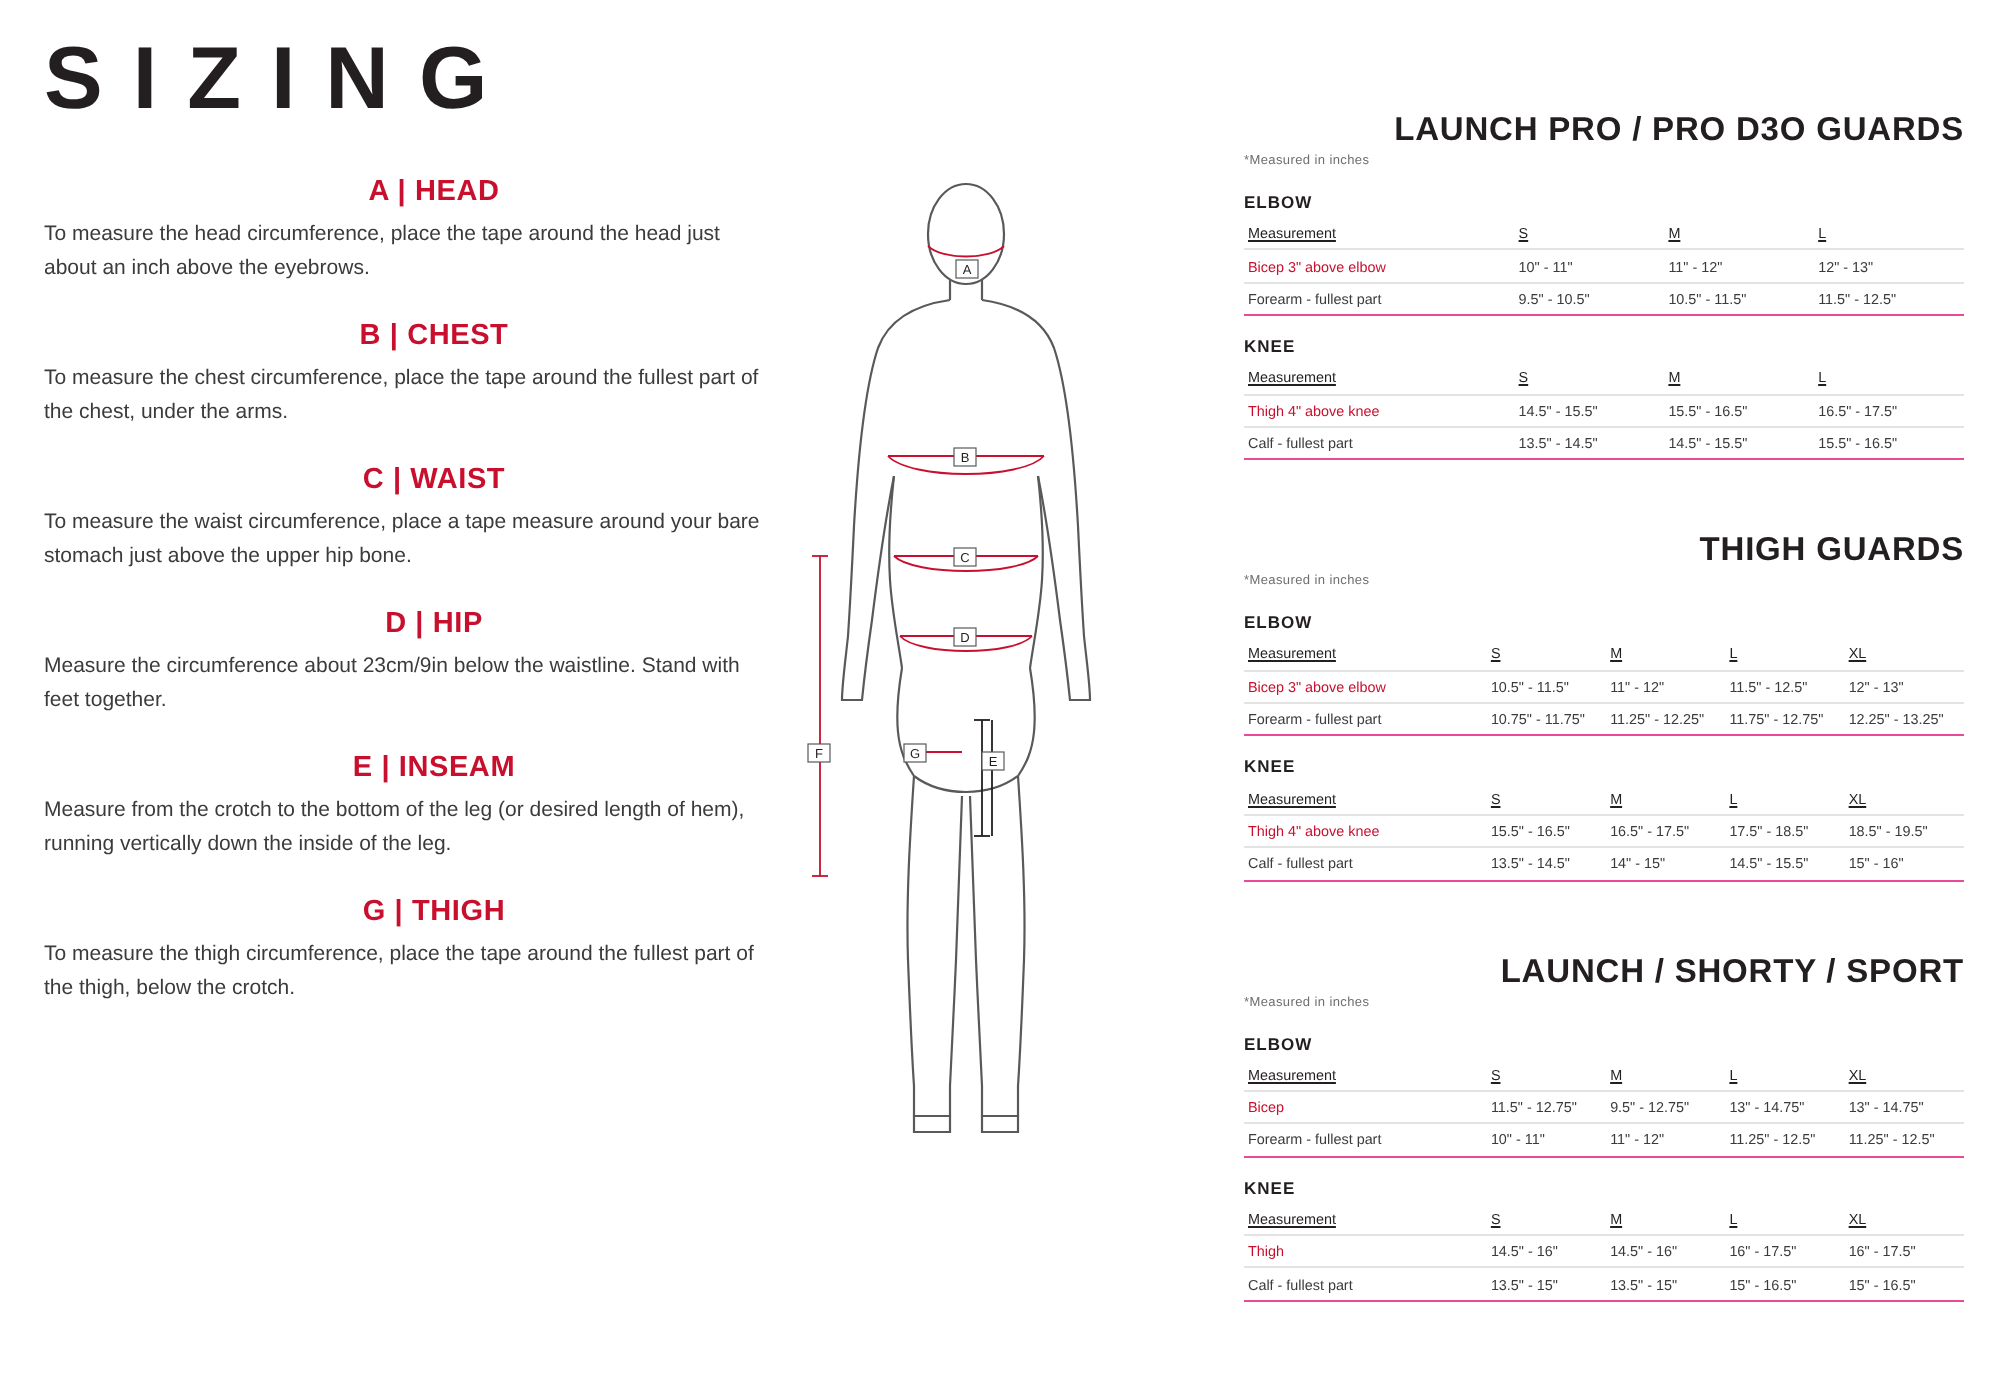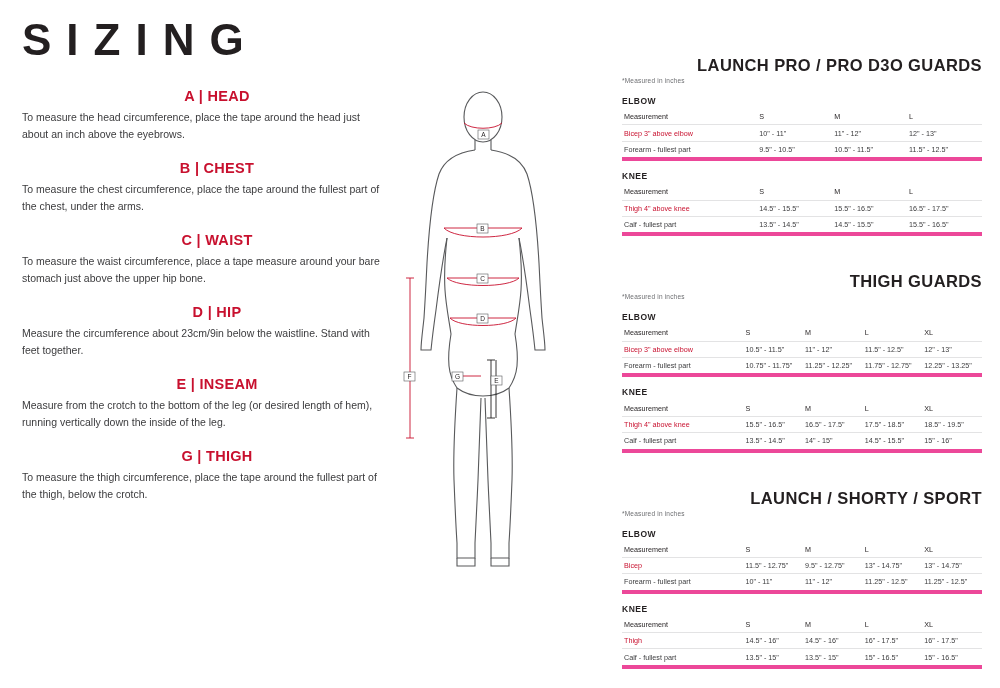--- a/index.html
+++ b/index.html
@@ -90,22 +90,22 @@
     color: #3b3b3d;
   }
   table.size td, table.size th {
     padding: 3.2px 2px;
     text-align: left;
     font-weight: normal;
     vertical-align: middle;
     white-space: nowrap;
   }
   table.size tr { border-bottom: 1px solid #e3e3e4; }
-  table.size tr:last-child { border-bottom: 4px solid #ec4899; }
-  table.size .hdr td { color: #231f20; font-size: 7.2px; }
+  table.size tr:last-child { border-bottom: 1px solid #ec4899; }
+  table.size .hdr td { color: #231f20; font-size: 7.2px; text-decoration: underline; }
   table.size td.lbl { width: 112px; }
   table.size td.red { color: #c8102e; }
   table.size td.val { width: 62px; }
   table.size.cols4 td.val { width: 62px; }
   table.size.cols5 td.val { width: 55px; }
 </style>
 </head>
 <body>
 
 <div class="page">

